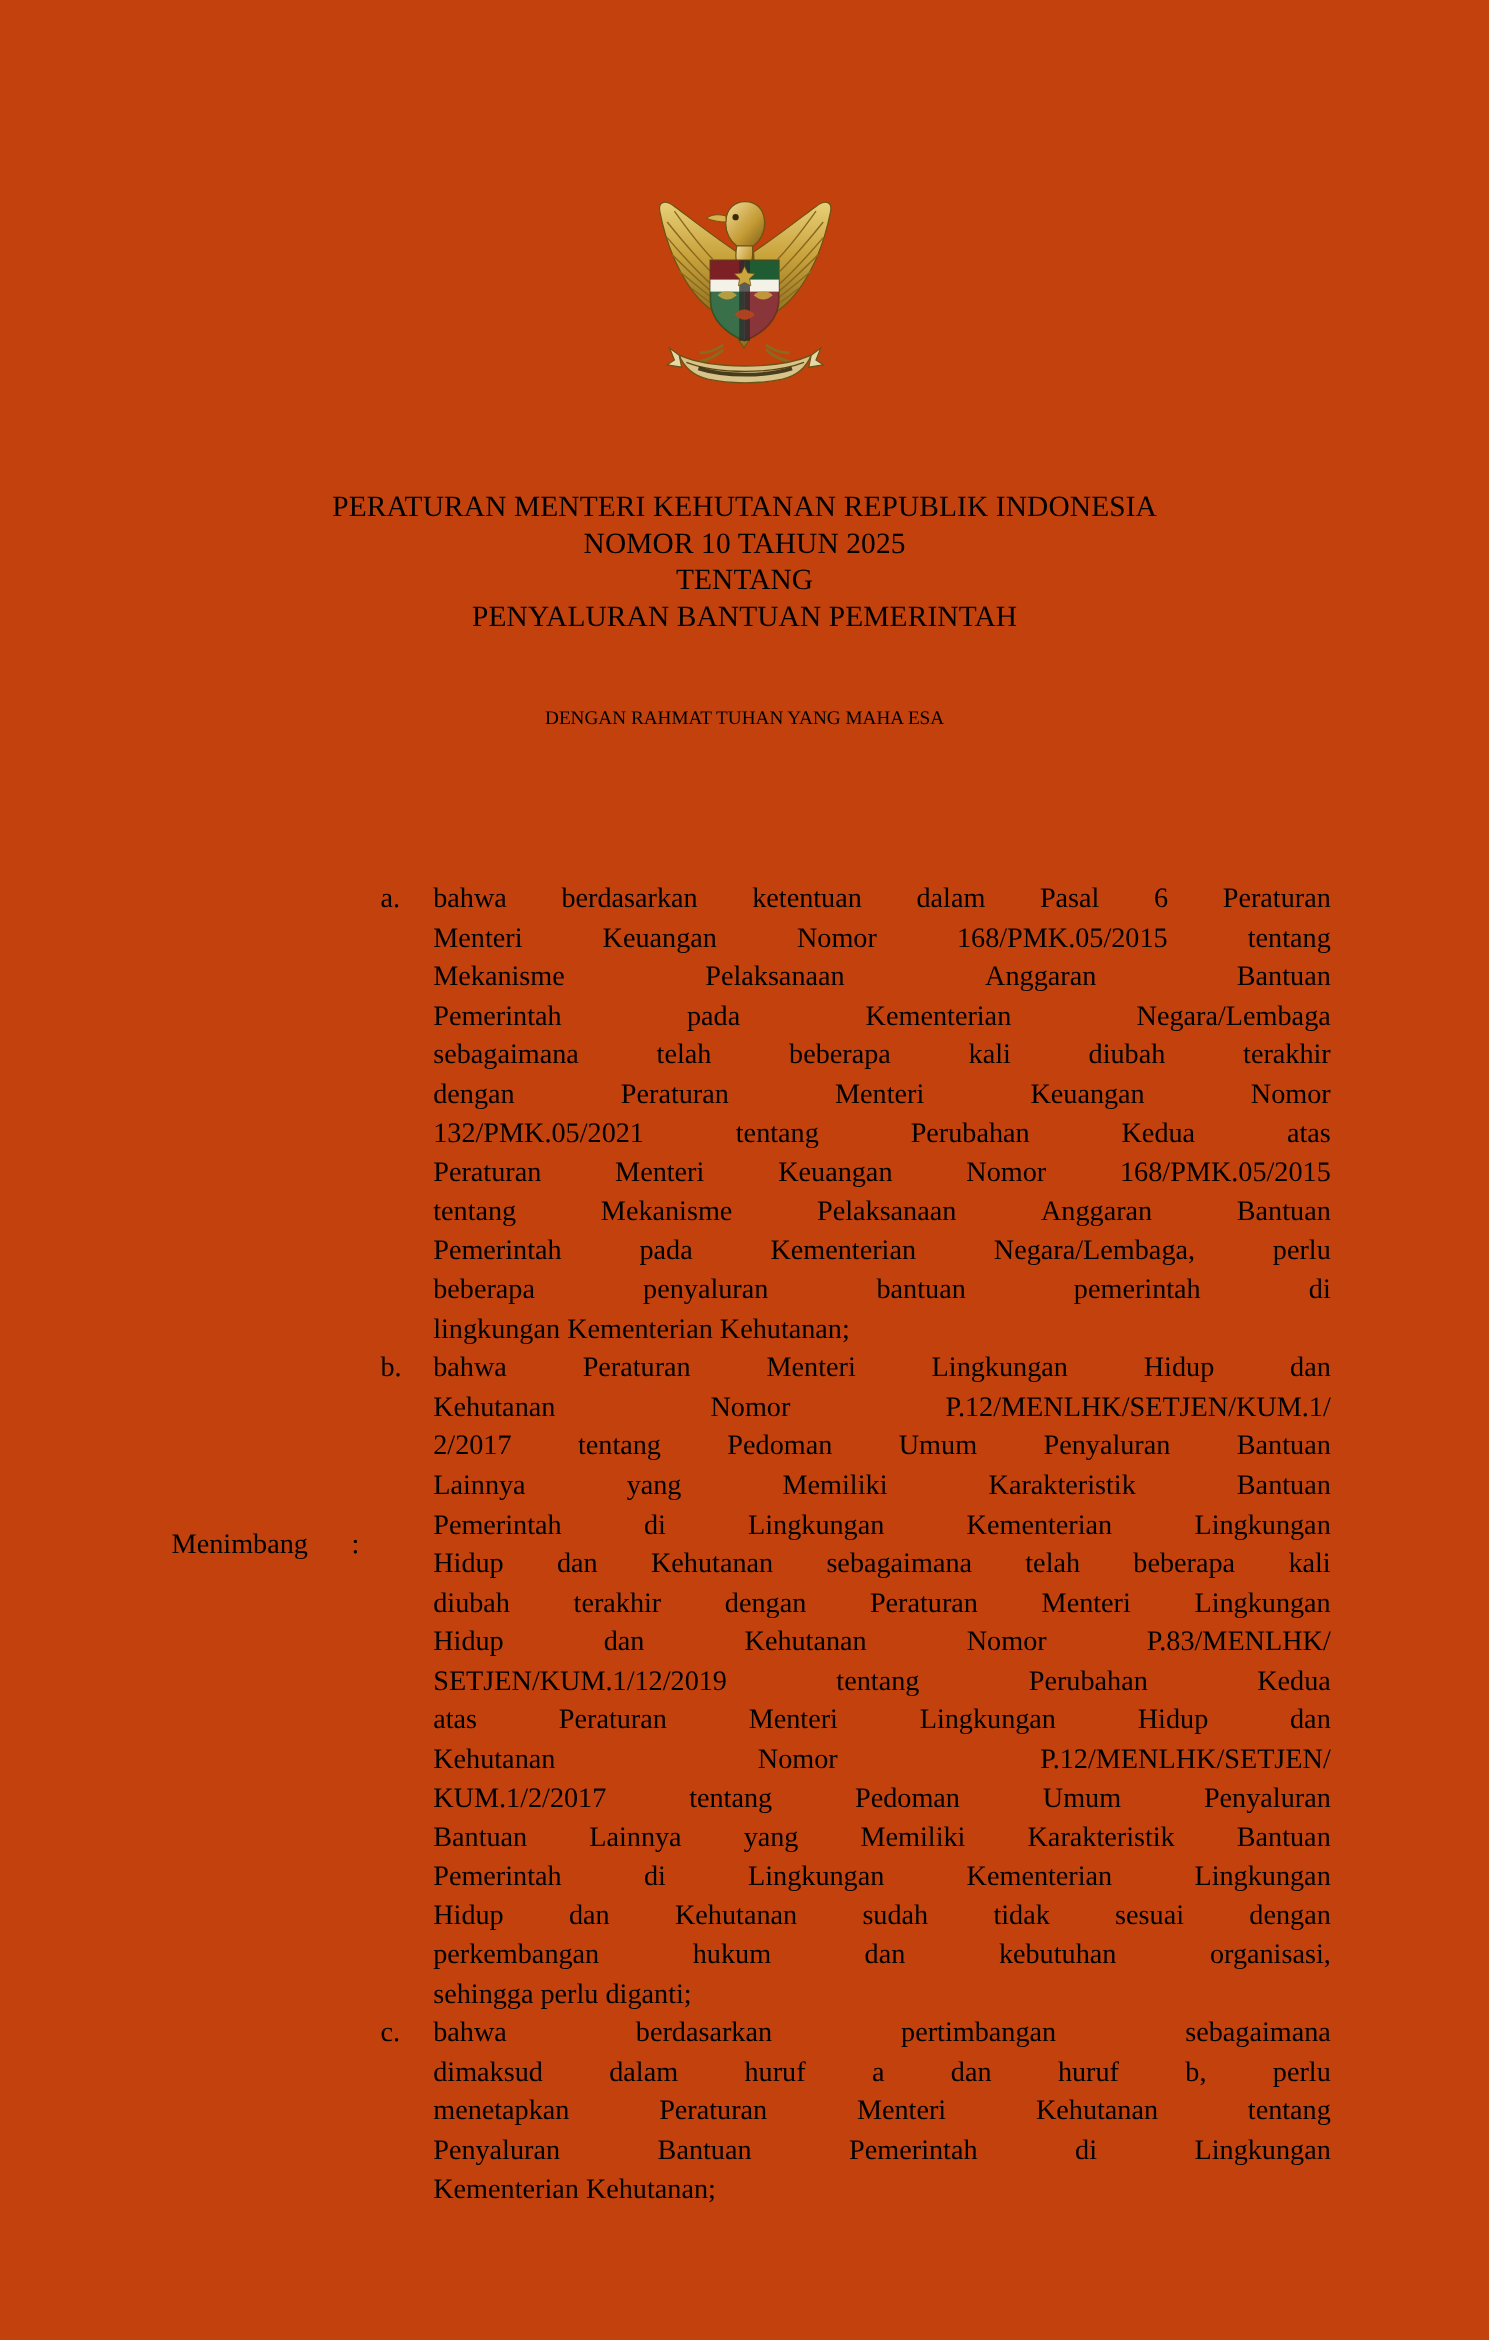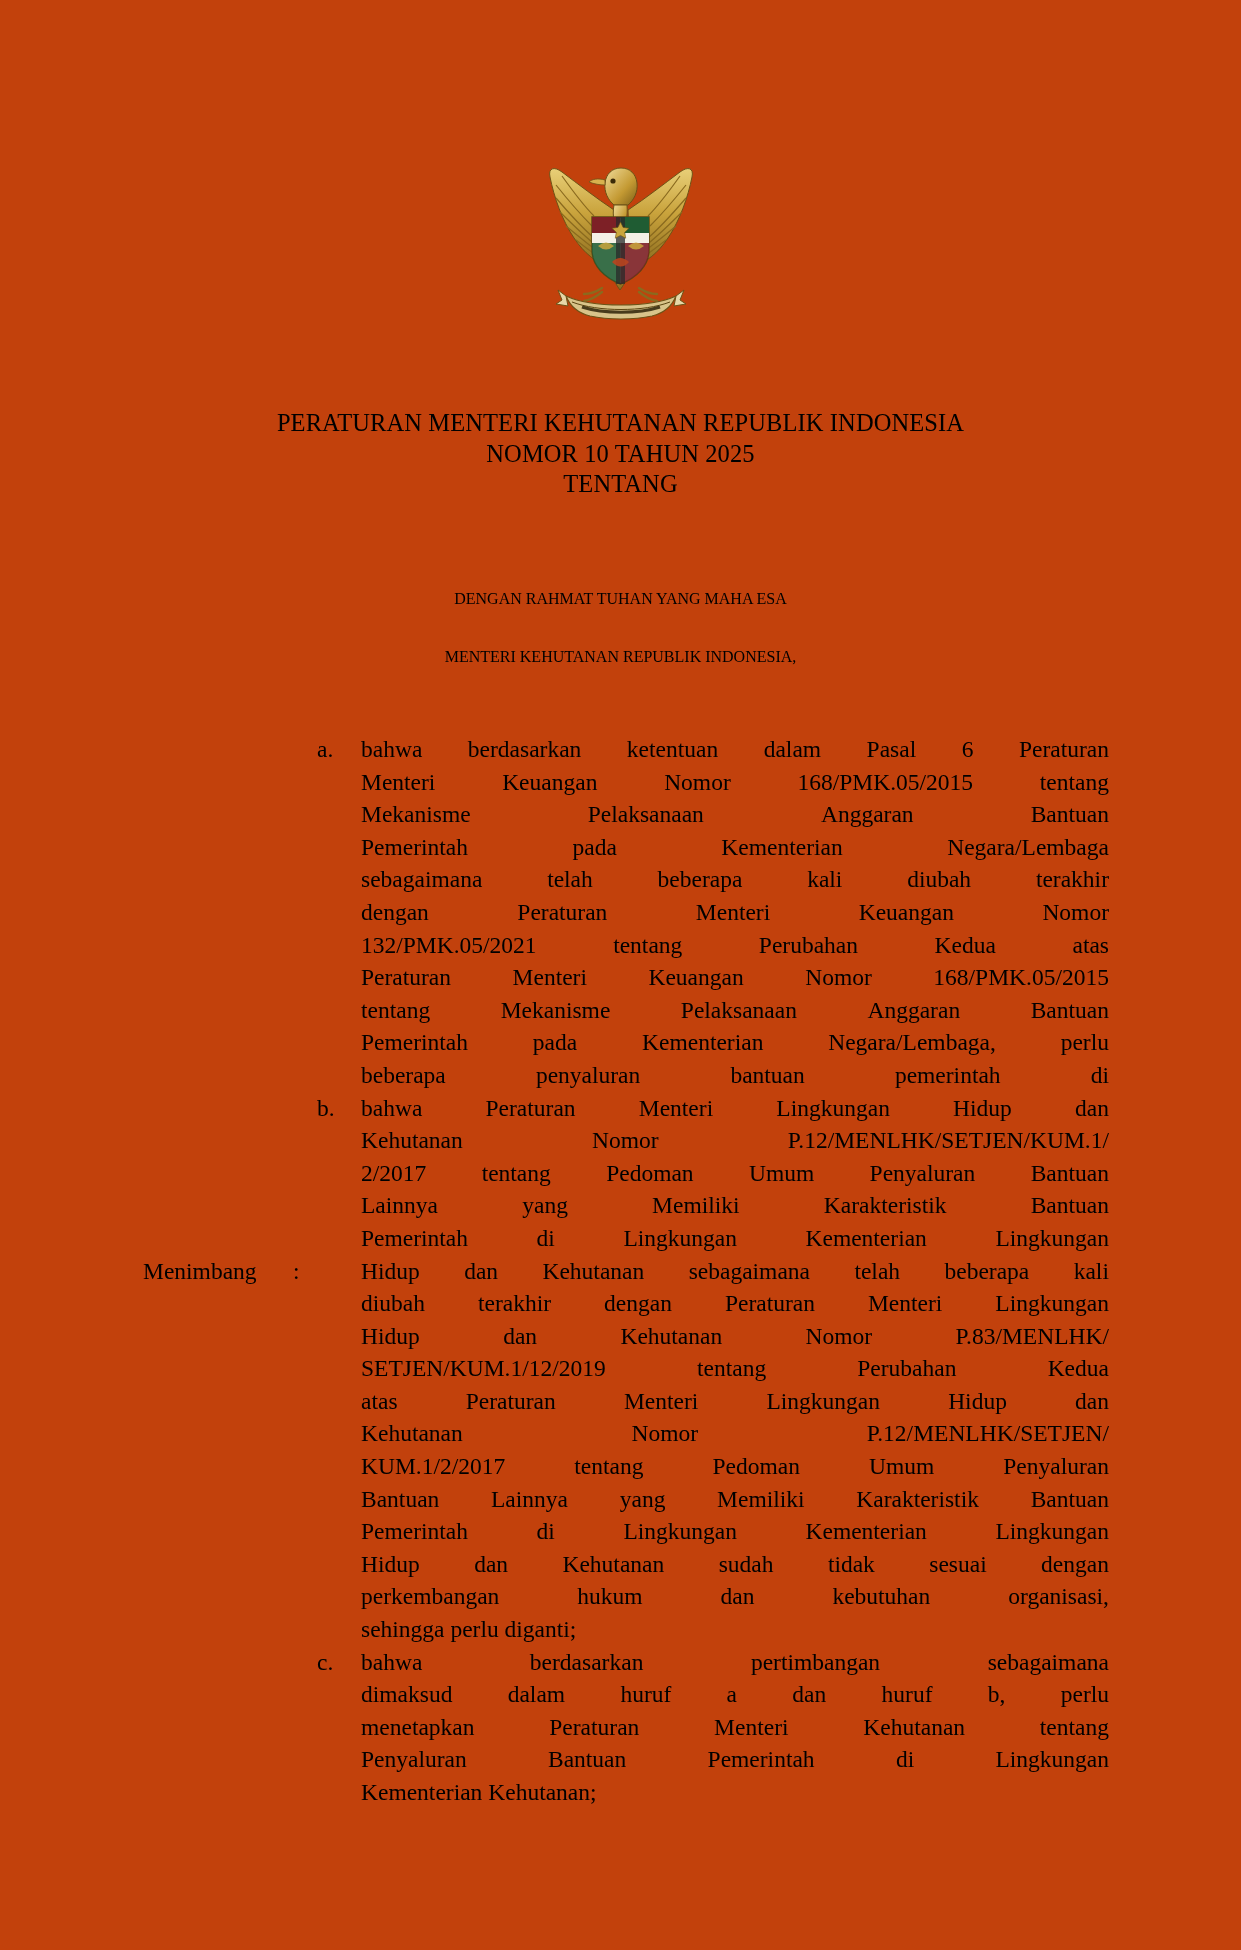--- a/index.html
+++ b/index.html
@@ -214,25 +214,25 @@
         <path d="M144 146 l8 -6 l-4 10 l6 4 l-12 2 Z" fill="#e6d7a8" stroke="#6d5216" stroke-width="1"></path>
         <path d="M50 157 C72 164 106 164 128 157" stroke="#2f2408" stroke-width="3.2" fill="none" opacity="0.85"></path>
       </g>
     </svg>
   </div>
 
   <div class="title-block">
     <span class="tline">PERATURAN MENTERI KEHUTANAN REPUBLIK INDONESIA</span>
     <span class="tline">NOMOR 10 TAHUN 2025</span>
     <span class="tline">TENTANG</span>
+    <span class="tline">PENYALURAN BANTUAN PEMERINTAH</span>
   </div>
 
   <div class="preamble-block">
     <span class="pline">DENGAN RAHMAT TUHAN YANG MAHA ESA</span>
-    <span class="pline spaced">MENTERI KEHUTANAN REPUBLIK INDONESIA,</span>
   </div>
 
   <div class="considering">
     <div class="cons-row">
       <div class="cons-label">Menimbang</div>
       <div class="cons-colon">:</div>
       <div class="cons-items">
 
         <div class="cons-item">
           <div class="cons-letter">a.</div>
@@ -308,20 +308,23 @@
                 <i>Negara/Lembaga,</i>
                 <i>perlu</i>
               </span>
               <span class="jline">
                 <i>beberapa</i>
                 <i>penyaluran</i>
                 <i>bantuan</i>
                 <i>pemerintah</i>
                 <i>di</i>
               </span>
+              <span class="jline last">
+                <i>lingkungan Kementerian Kehutanan;</i>
+              </span>
             </div>
         </div>
 
         <div class="cons-item">
           <div class="cons-letter">b.</div>
           <div class="cons-text">
               <span class="jline">
                 <i>bahwa</i>
                 <i>Peraturan</i>
                 <i>Menteri</i>

